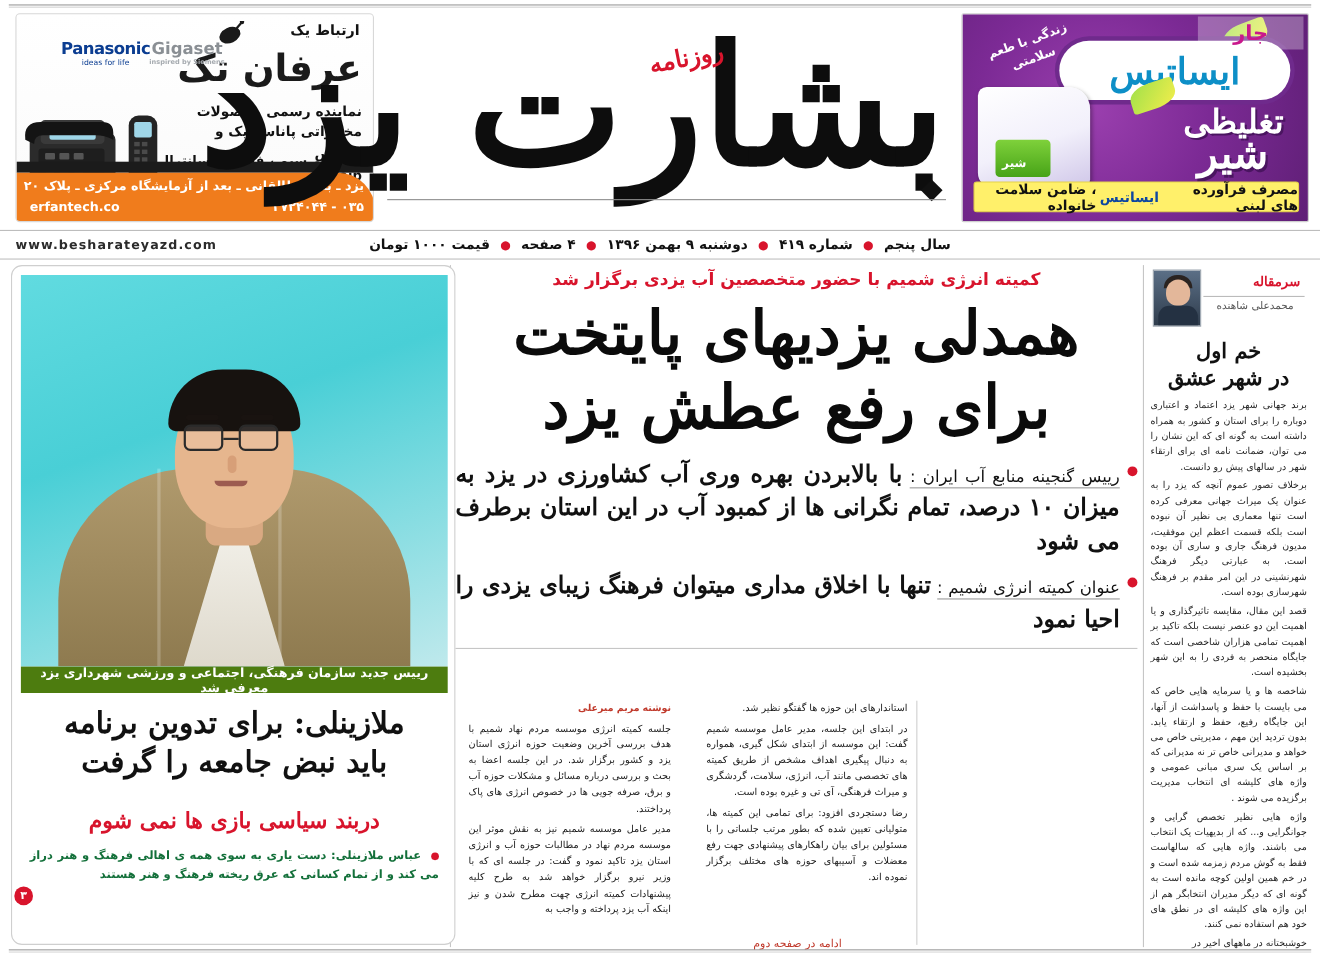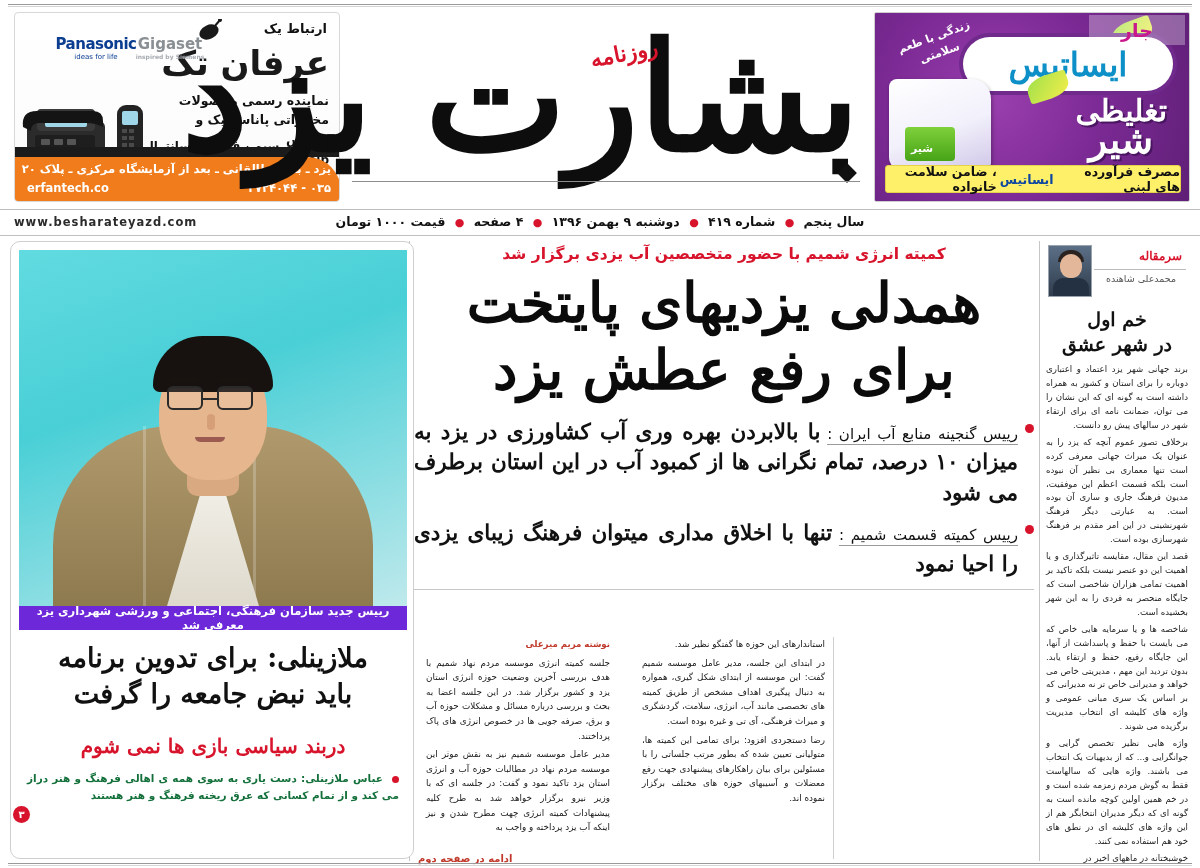--- a/index.html
+++ b/index.html
@@ -300,21 +300,21 @@
     width:200px; padding:0 8px;
     font-size:8.8px; line-height:1.66; color:#171717; text-align:justify;
   }
   .col + .col { border-right:1px solid #cfcfcf; }
   .col .byline {
     color:#c0392b; font-weight:bold; font-size:8.6px;
   }
   .col p { margin-bottom:4px; }
   .cont-note {
     position:absolute; right:168px; bottom:4px; width:614px;
-    text-align:left; font-size:10px; font-weight:bold; color:#c0392b;
+    text-align:center; font-size:10px; font-weight:normal; color:#c0392b;
   }
 
   .vrule-b {
     position:absolute; right:790px; top:4px; width:0; height:620px;
     border-right:1px solid #c6c6c6;
   }
 
   
   .pkg {
     position:absolute; left:10px; top:4px; width:404px; height:618px;
@@ -374,21 +374,21 @@
     position:absolute; left:176px; bottom:164px; width:30px; height:5px;
     background:#9c5b50; border-radius:0 0 14px 14px;
   }
   .pkg .photo .nose {
     position:absolute; left:188px; bottom:176px; width:8px; height:16px;
     background:#d79f78; border-radius:4px;
   }
 
   .pkg .cap-bar {
     position:absolute; left:8px; top:364px; width:388px; height:24px;
-    background:#6d28d9; color:#fff;
+    background:#4d7c0f; color:#fff;
     display:flex; align-items:center; justify-content:center;
     font-size:11.5px; font-weight:bold; padding:0 6px; text-align:center;
   }
   .pkg .pkg-hl {
     position:absolute; left:8px; top:398px; width:388px;
     text-align:center; font-size:27px; font-weight:bold; color:#111;
     line-height:1.34; font-family:"DejaVu Serif","Liberation Serif",serif;
     letter-spacing:-0.5px;
   }
   .pkg .pkg-sub {
@@ -559,21 +559,21 @@
       <div class="hl hl2">برای رفع عطش یزد</div>
 
       <div class="bullets">
         <div class="bullet">
           <span class="dot"></span>
           <span class="lead-in">رییس گنجینه منابع آب ایران :</span>
           <span class="txt">با بالابردن بهره وری آب کشاورزی در یزد به میزان ۱۰ درصد، تمام نگرانی ها از کمبود آب در این استان برطرف می شود</span>
         </div>
         <div class="bullet">
           <span class="dot"></span>
-          <span class="lead-in">رییس کمیته قسمت شمیم :</span>
+          <span class="lead-in">عنوان کمیته انرژی شمیم :</span>
           <span class="txt">تنها با اخلاق مداری میتوان فرهنگ زیبای یزدی را احیا نمود</span>
         </div>
       </div>
       <div class="lead-divider"></div>
     </div>
 
     <div class="cols">
       <div class="col">
         <p>
           <span class="byline">نوشته</span>

